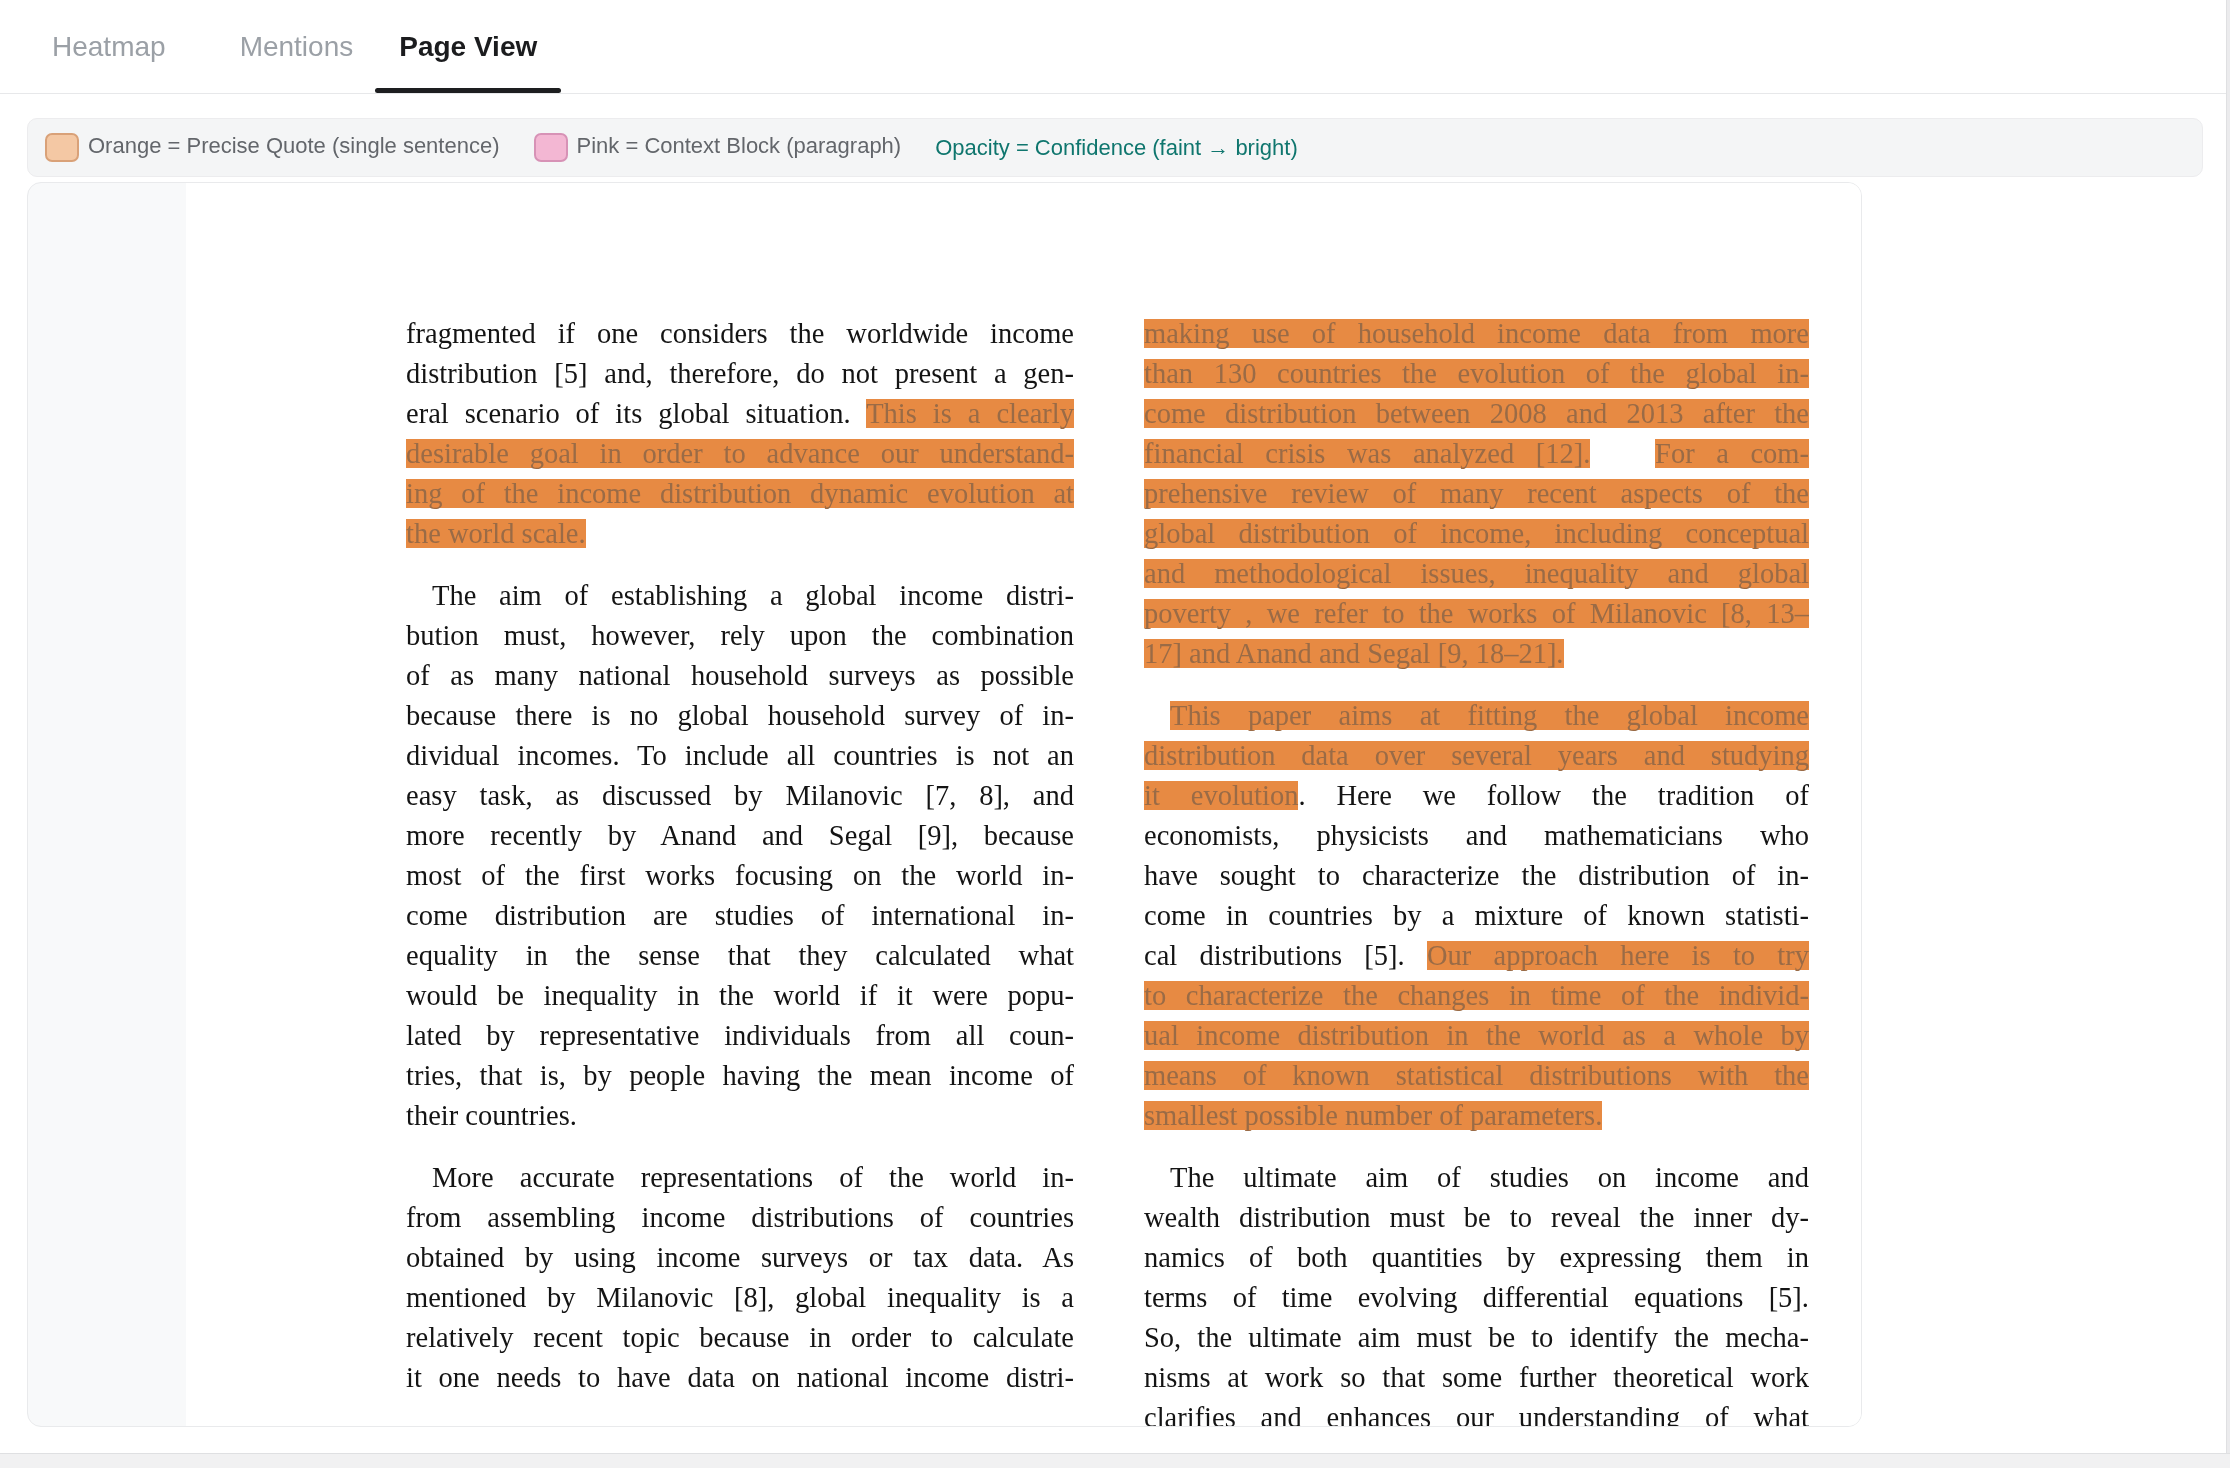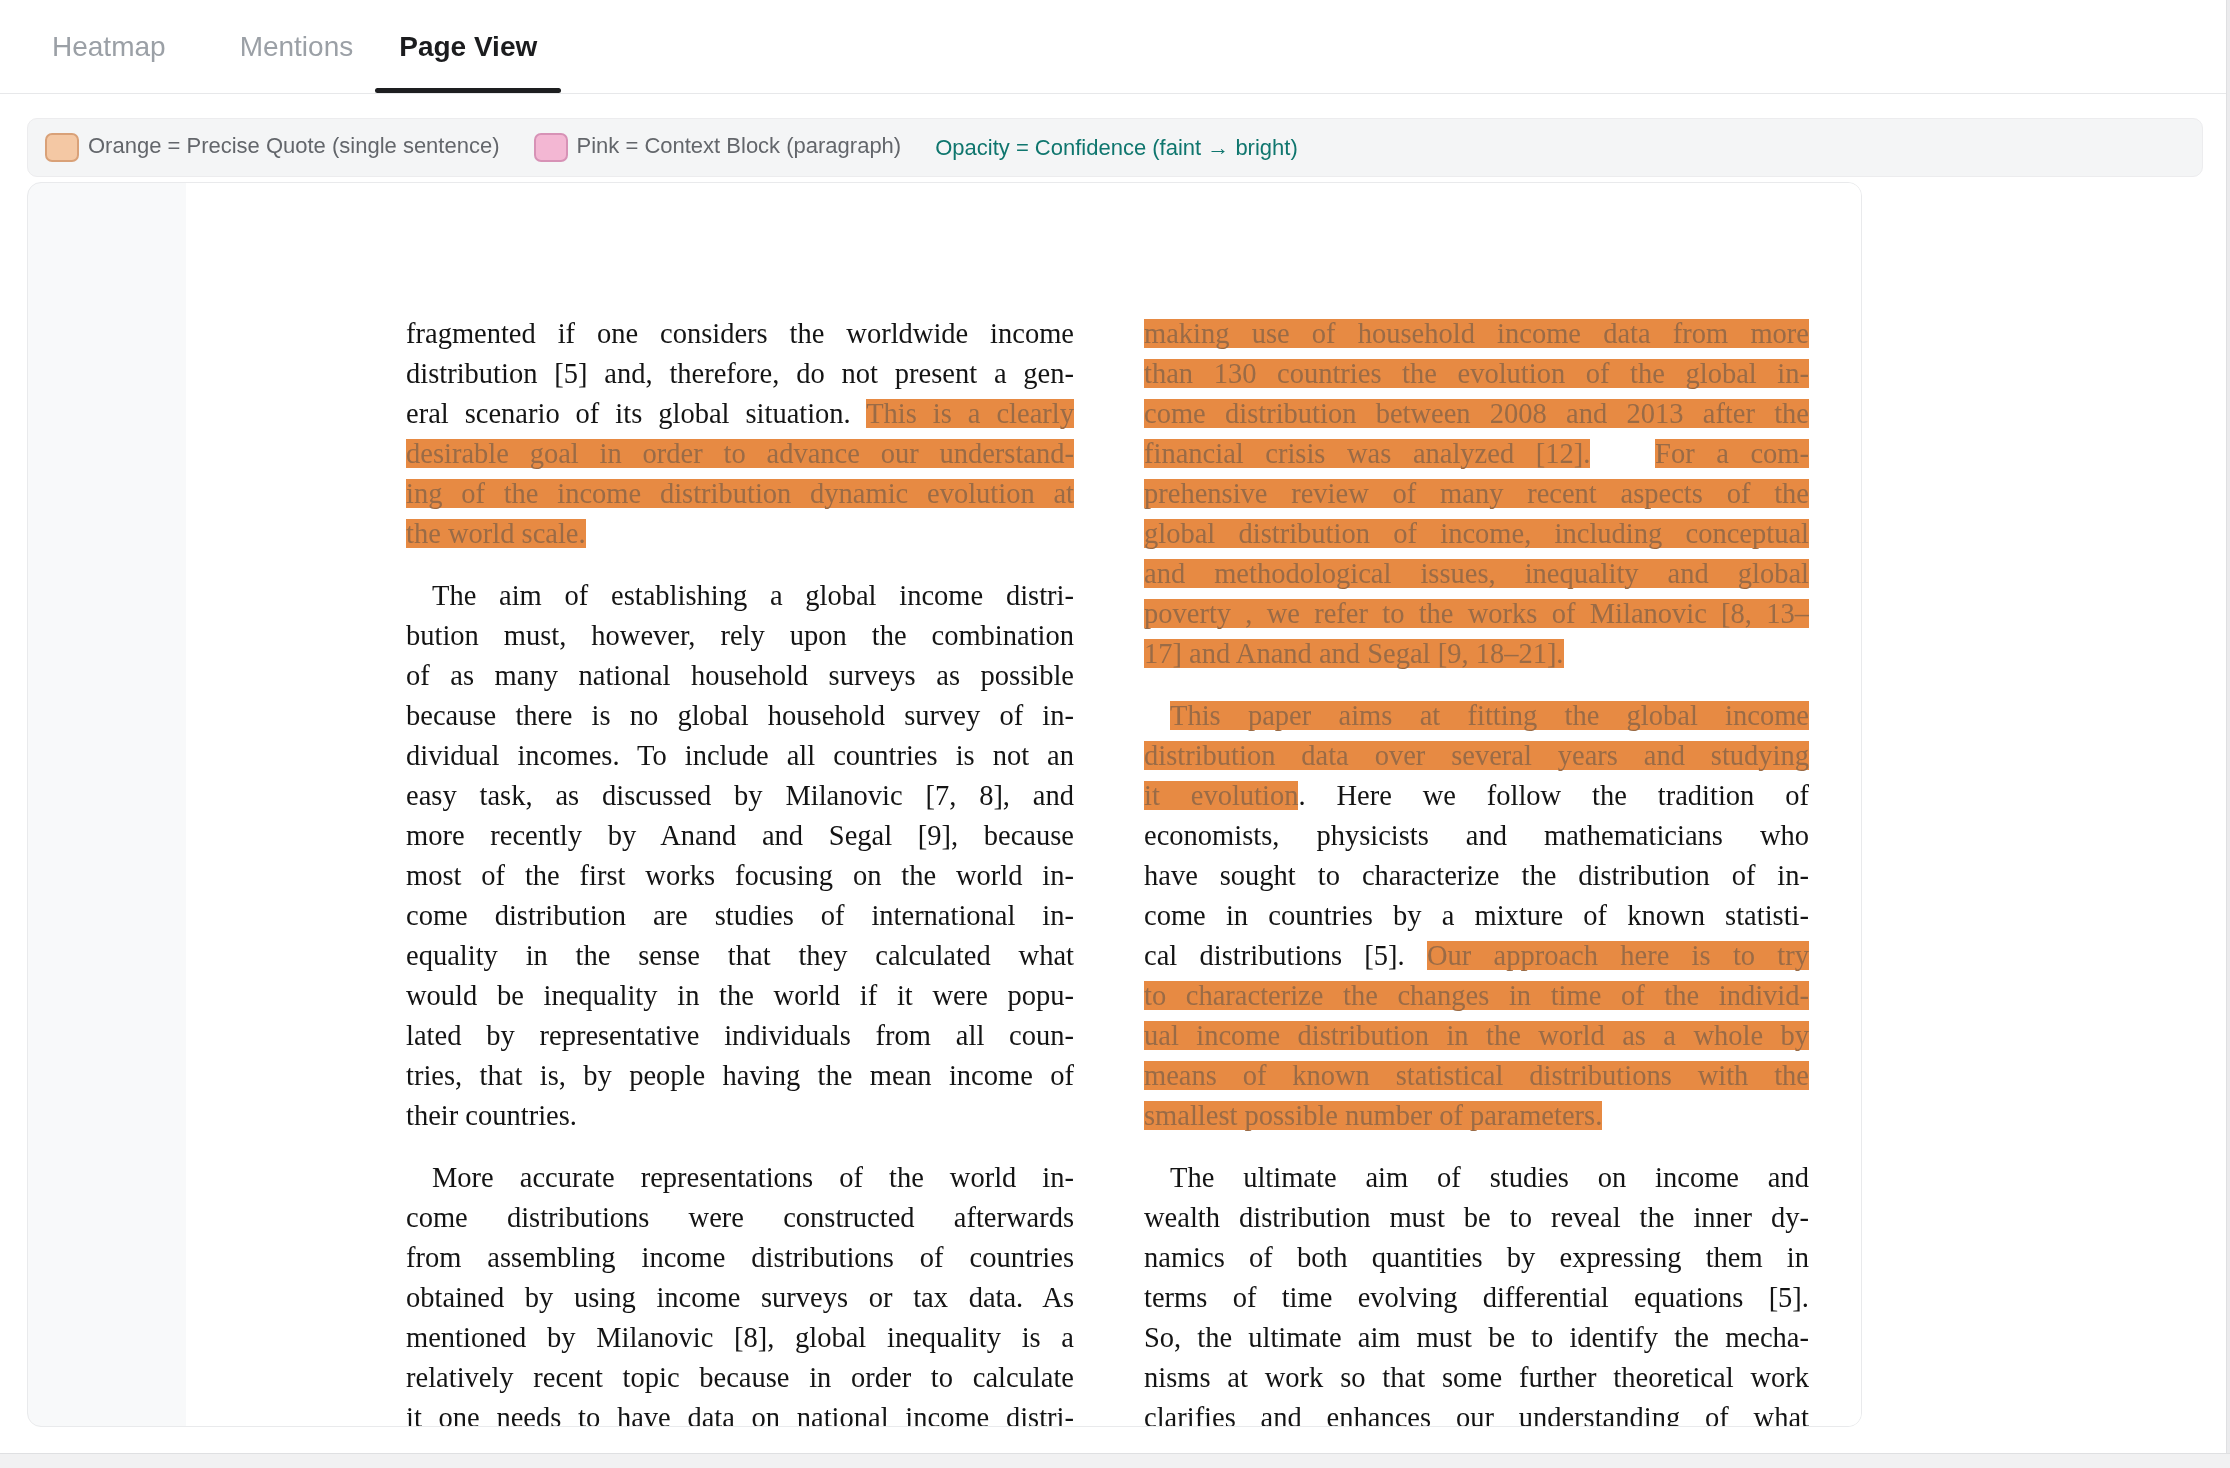--- a/index.html
+++ b/index.html
@@ -105,21 +105,20 @@
             <div class="ln"><span>most of the first works focusing on the world in-</span></div>
             <div class="ln"><span>come distribution are studies of international in-</span></div>
             <div class="ln"><span>equality in the sense that they calculated what</span></div>
             <div class="ln"><span>would be inequality in the world if it were popu-</span></div>
             <div class="ln"><span>lated by representative individuals from all coun-</span></div>
             <div class="ln"><span>tries, that is, by people having the mean income of</span></div>
             <div class="ln nj"><span>their countries.</span></div>
           </div>
           <div class="para">
             <div class="ln ind"><span>More accurate representations of the world in-</span></div>
-            <div class="ln"><span>come distributions were constructed afterwards</span></div>
             <div class="ln"><span>from assembling income distributions of countries</span></div>
             <div class="ln"><span>obtained by using income surveys or tax data. As</span></div>
             <div class="ln"><span>mentioned by Milanovic [8], global inequality is a</span></div>
             <div class="ln"><span>relatively recent topic because in order to calculate</span></div>
             <div class="ln"><span>it one needs to have data on national income distri-</span></div>
           </div>
         </div>
       <div class="col right">
           <div class="para">
             <div class="ln"><span class="hl">making use of household income data from more</span></div>

